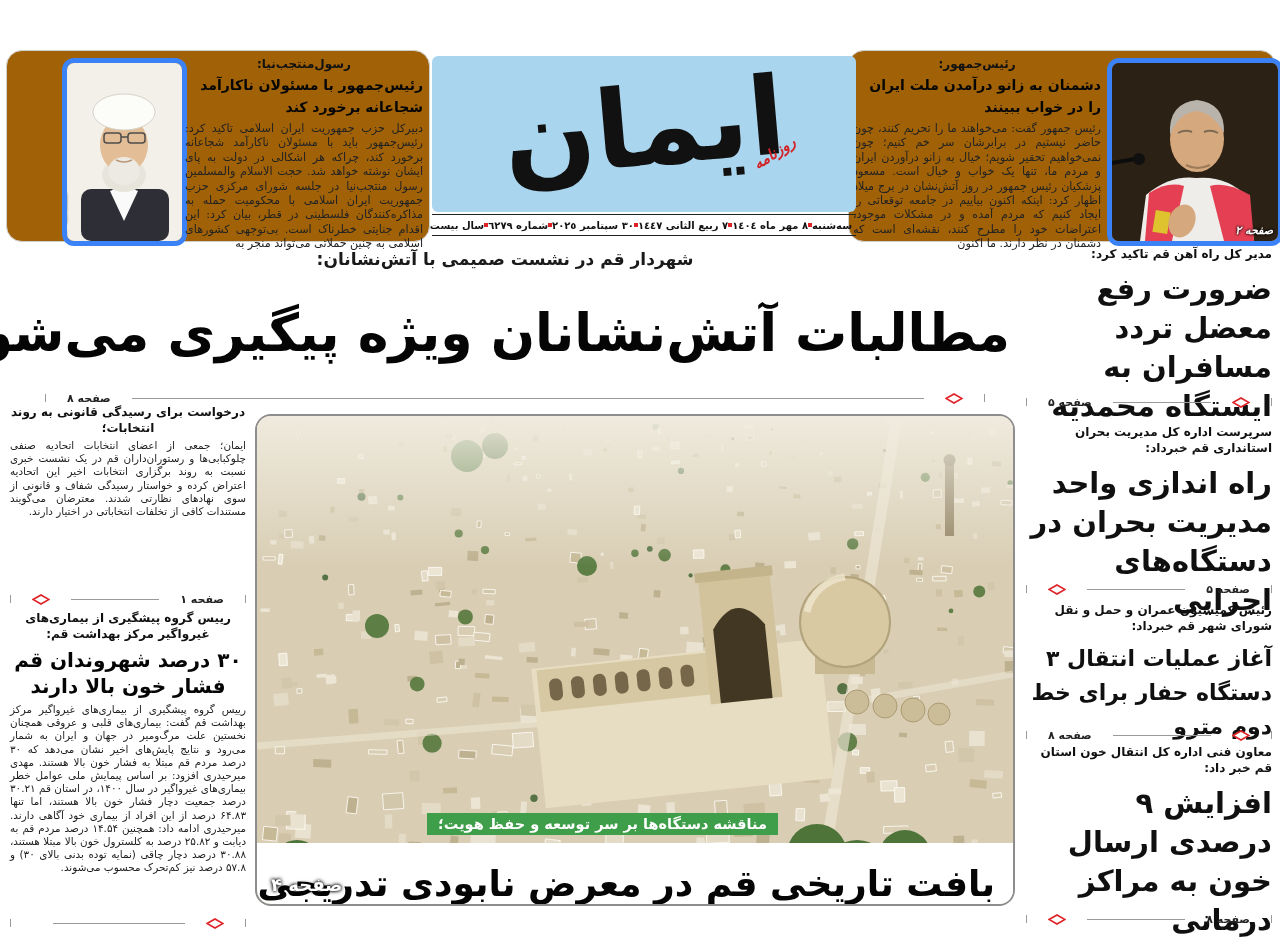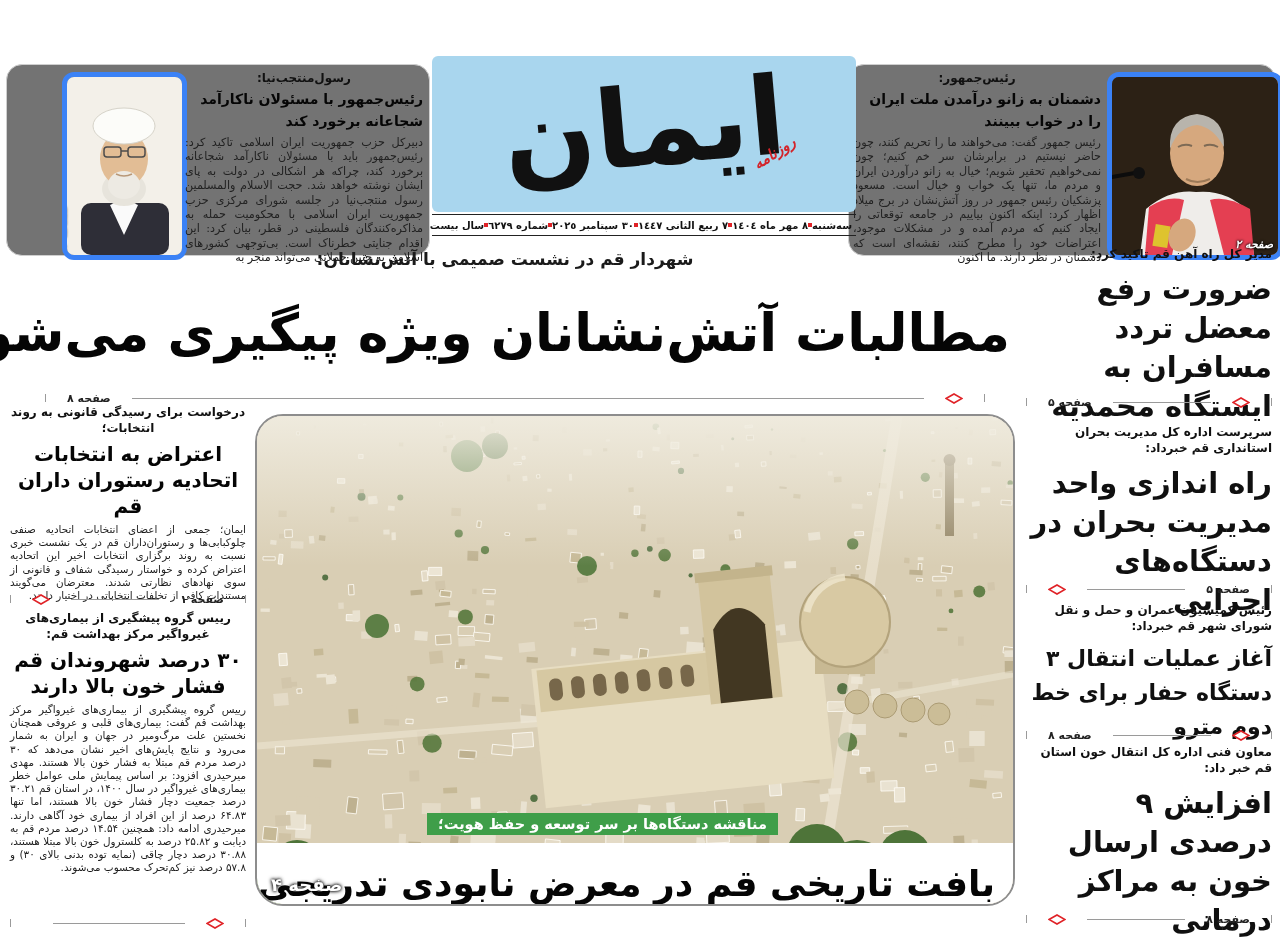--- a/index.html
+++ b/index.html
@@ -3,21 +3,21 @@
 <meta charset="utf-8">
 <style>
   html,body{margin:0;padding:0;}
   body{
     width:1280px;height:948px;position:relative;overflow:hidden;
     background:#ffffff;font-family:"DejaVu Sans",sans-serif;direction:rtl;color:#111;
   }
   .abs{position:absolute;}
 
   
-  .topbox{position:absolute;top:50px;height:190px;border:1px solid #cfcfcf;border-radius:16px;background:#737373;margin-top:14px;}
+  .topbox{position:absolute;top:50px;height:190px;border:1px solid #cfcfcf;border-radius:16px;background:#a16207;}
   #top-left-box{left:6px;width:422px;}
   #top-right-box{left:848px;width:426px;}
   .portrait-wrap{position:absolute;top:7px;height:178px;border:5px solid #3b82f6;border-radius:12px;overflow:hidden;}
   #cleric-wrap{left:55px;width:115px;}
   #president-wrap{left:258px;width:166px;}
   .portrait-wrap svg{display:block;}
   .photo-label{position:absolute;color:#fff;font-weight:bold;font-size:11px;
     text-shadow:0 0 2px #000,0 0 3px #000;white-space:nowrap;}
   .photo-label.vert{left:2px;bottom:6px;transform:rotate(-90deg);transform-origin:left bottom;}
   .photo-label.horiz{right:5px;bottom:4px;font-style:italic;}
@@ -64,21 +64,21 @@
   .c-body{margin:3px 0 0;font-size:10.4px;line-height:13.2px;text-align:justify;color:#1c1c1c;}
   .art-pageref{position:absolute;left:0;right:0;bottom:0;}
   #l-art-0{top:404px;height:202px;}
   #l-art-1{top:610px;height:320px;}
   #r-art-0{top:246px;height:163px;}
   #r-art-1{top:424px;height:172px;}
   #r-art-2{top:602px;height:140px;}
   #r-art-3{top:744px;height:182px;}
 
   
-  #photo-wrap{left:255px;top:414px;width:760px;height:492px;border:2px solid #8d8d8d;border-radius:28px;
+  #photo-wrap{left:255px;top:414px;width:760px;height:492px;border:2px solid #8d8d8d;border-radius:16px;
     overflow:hidden;box-sizing:border-box;}
   #photo-wrap svg{display:block;}
   #photo-tag{position:absolute;left:170px;top:397px;background:#3f9e49;color:#fff;font-size:14.5px;
     font-weight:bold;padding:3px 11px;white-space:nowrap;}
   #photo-caption-row{position:absolute;left:0;right:0;top:427px;text-align:center;}
   #photo-caption{display:inline-block;background:#fff;padding:20px 18px;font-size:36px;font-weight:bold;
     color:#050505;white-space:nowrap;}
   #photo-pagelabel{position:absolute;left:14px;bottom:9px;color:#fff;font-weight:bold;font-size:18px;
     text-shadow:0 0 3px #000,0 0 4px #000;}
 </style>
@@ -164,21 +164,20 @@
         <path d="M1 5.5 L9 1 L17 5.5 L9 10 Z" fill="#fff" stroke="#e02227" stroke-width="1.6"></path>
       </svg>
     </span>
   <span class="pr-line"></span>
   <span class="pr-label">صفحه ۸</span>
   <span class="pr-tick"></span>
 </div>
 
 <article class="col-article left-art" id="l-art-0">
   <div class="c-kicker">درخواست برای رسیدگی قانونی به روند انتخابات؛</div>
-  <h2 class="c-headline">اعتراض به انتخابات اتحادیه رستوران داران قم</h2>
   <p class="c-body">ایمان؛ جمعی از اعضای انتخابات اتحادیه صنفی چلوکبابی‌ها و رستوران‌داران قم در یک نشست خبری نسبت به روند برگزاری انتخابات اخیر این اتحادیه اعتراض کرده و خواستار رسیدگی شفاف و قانونی از سوی نهادهای نظارتی شدند. معترضان می‌گویند مستندات کافی از تخلفات انتخاباتی در اختیار دارند.</p>
   <div class="pageref art-pageref">
     <span class="pr-tick"></span>
     <span class="pr-label">صفحه ۱</span>
     <span class="pr-line"></span>
     <span class="pr-diamond">
         <svg width="18" height="11" viewBox="0 0 18 11">
           <path d="M1 5.5 L9 1 L17 5.5 L9 10 Z" fill="#fff" stroke="#e02227" stroke-width="1.6"></path>
         </svg>
       </span>

